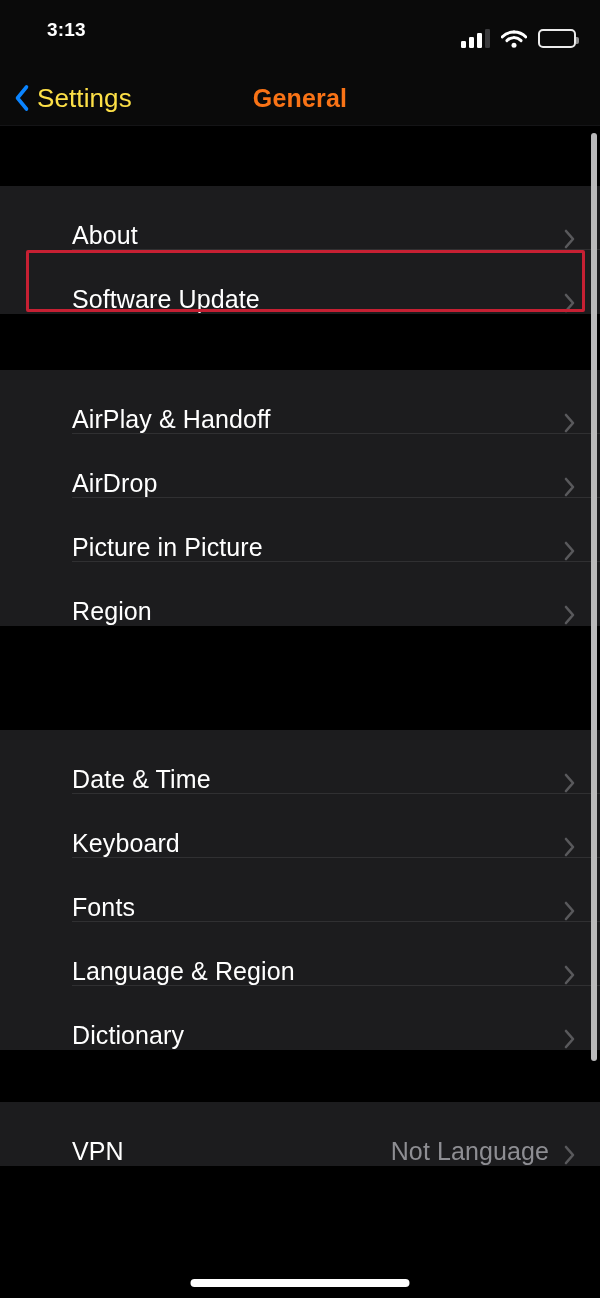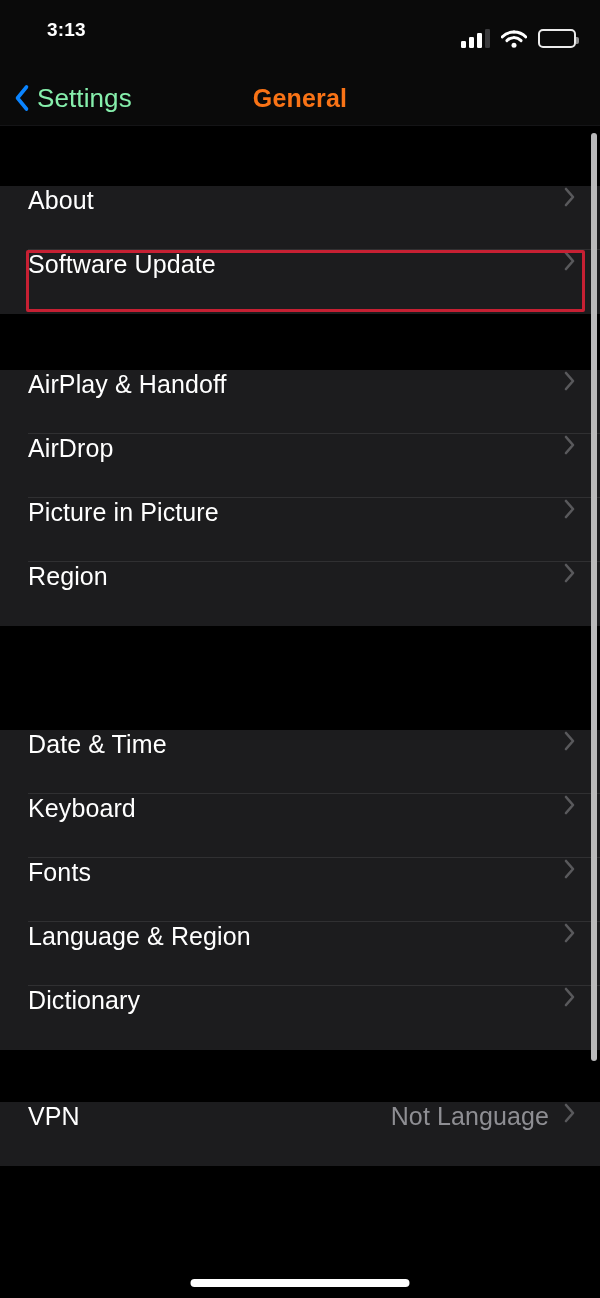--- a/index.html
+++ b/index.html
@@ -64,21 +64,21 @@
     background:#0a0a0a;
     border-bottom:1.5px solid #141416;
   }
   .nav-back {
     position:absolute; left:14px; top:0; height:56px;
     display:flex; align-items:center; gap:7px;
     cursor:pointer;
   }
   .nav-back .chev-left { width:16px; height:28px; display:block; }
   .nav-back-label {
-    color:#86efac; font-size:26px; letter-spacing:0.1px;
+    color:#fde047; font-size:26px; letter-spacing:0.1px;
   }
   .nav-title {
     position:absolute; left:0; top:0; width:600px; height:56px;
     display:flex; align-items:center; justify-content:center;
     color:#f97316; font-size:25px; font-weight:bold;
     letter-spacing:0.2px;
   }
 
   
   .content {
@@ -87,23 +87,24 @@
     background:#000000;
   }
 
   .gap { background:#000000; width:100%; }
 
   .group { background:#1c1c1e; width:100%; position:relative; }
 
   .row {
     position:relative;
     height:64px;
-    display:flex; align-items:flex-start;
+    display:flex; align-items:flex-end;
     padding-left:28px; padding-right:24px;
     cursor:pointer;
+    margin-left:44px;
   }
   .row-label {
     color:#ffffff; font-size:25px; letter-spacing:0.1px;
     flex:0 0 auto;
   }
   .row-spacer { flex:1 1 auto; }
   .row-value {
     color:#8e8e93; font-size:25px; letter-spacing:0.1px;
     margin-right:14px;
   }

